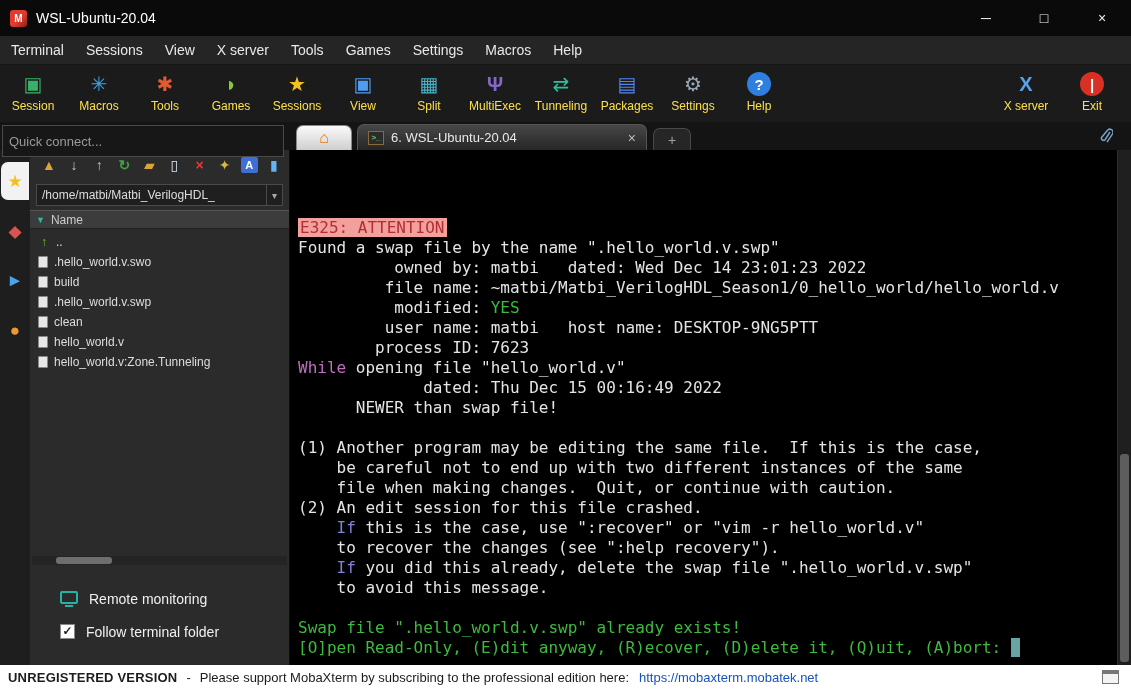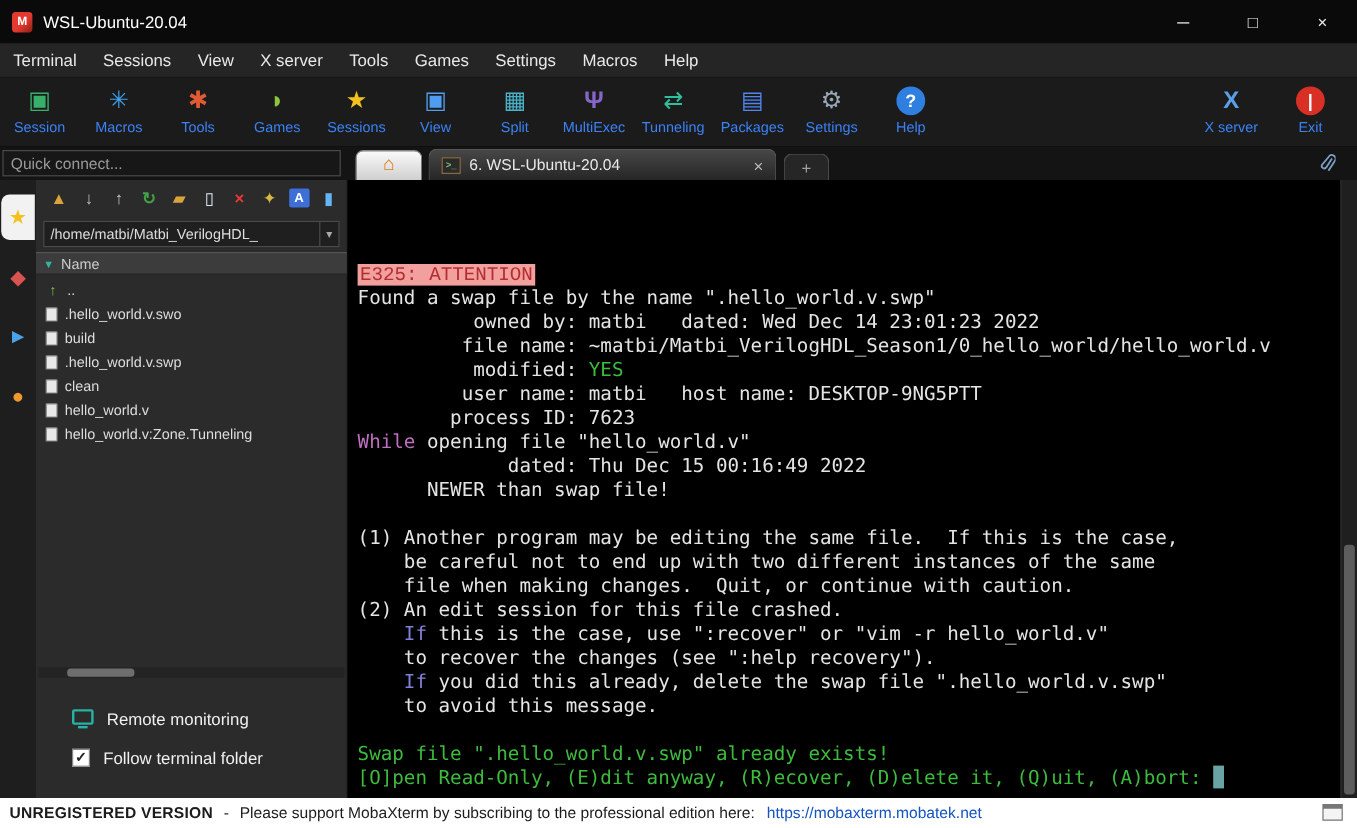--- a/index.html
+++ b/index.html
@@ -17,25 +17,25 @@
   .menubar{height:29px;background:#252525;display:flex;align-items:center;color:#e8e8e8;font-size:14px;flex:0 0 auto;border-bottom:1px solid #161616;}
   .menu-item{padding:0 11px;height:100%;display:flex;align-items:center;}
 
   
   .toolbar{height:57px;background:#1b1b1b;display:flex;align-items:flex-start;flex:0 0 auto;padding-top:6px;}
   .tb-group{display:flex;}
   .tb-right{margin-left:auto;margin-right:6px;}
   .tb-btn{width:66px;display:flex;flex-direction:column;align-items:center;gap:2px;}
   .tb-ico{width:26px;height:26px;display:flex;align-items:center;justify-content:center;font-size:20px;line-height:1;}
   .tb-ico.circ{border-radius:50%;font-size:15px;font-weight:bold;width:24px;height:24px;margin:1px;}
-  .tb-label{font-size:12px;color:#3b82f6;}
+  .tb-label{font-size:12px;color:#fde047;}
 
   
   .tabbar{height:28px;background:#141414;flex:0 0 auto;position:relative;}
-  .quick-connect{position:absolute;left:2px;top:3px;width:282px;height:22px;background:#171717;border:1px solid #4a4a4a;color:#bbb;font-size:13px;padding:0 6px;font-family:inherit;}
+  .quick-connect{position:absolute;left:2px;top:3px;width:282px;height:32px;background:#171717;border:1px solid #4a4a4a;color:#bbb;font-size:13px;padding:0 6px;font-family:inherit;}
   .quick-connect::placeholder{color:#9a9a9a;}
   .tabs{position:absolute;left:296px;bottom:0;display:flex;align-items:flex-end;}
   .tab-home{width:56px;height:25px;background:linear-gradient(#fafafa,#cfcfcf);border:1px solid #888;border-bottom:none;border-radius:7px 7px 0 0;display:flex;align-items:center;justify-content:center;font-size:16px;}
   .tab{height:26px;background:linear-gradient(#474747,#262626);border:1px solid #555;border-bottom:none;border-radius:7px 7px 0 0;display:flex;align-items:center;color:#e8e8e8;font-size:13px;padding:0 10px;margin-left:5px;min-width:290px;}
   .tab-term-ico{width:16px;height:14px;background:#2b2b2b;border:1px solid #8a6a3a;color:#6fc26f;font-size:8px;display:flex;align-items:center;justify-content:center;margin-right:7px;font-weight:bold;}
   .tab-close{margin-left:auto;color:#bbb;font-size:14px;padding-left:18px;}
   .tab-plus{height:22px;width:38px;background:#262626;border:1px solid #4a4a4a;border-bottom:none;border-radius:7px 7px 0 0;margin-left:6px;display:flex;align-items:center;justify-content:center;}
   .tab-plus span{color:#9aa49a;font-size:14px;}
   .attach{position:absolute;right:18px;top:6px;}
 
@@ -62,21 +62,21 @@
   .side-bottom{height:100px;display:flex;flex-direction:column;justify-content:center;gap:16px;padding-left:30px;}
   .remote-row,.follow-row{display:flex;align-items:flex-start;gap:11px;color:#f0f0f0;font-size:14px;}
   .mon-ico{width:18px;height:13px;border:2px solid #26b3a5;border-radius:2px;position:relative;margin-bottom:4px;}
   .mon-ico:after{content:"";position:absolute;left:3px;right:3px;bottom:-5px;height:2px;background:#26b3a5;}
   .chk{width:15px;height:15px;background:#fff;border:1px solid #888;color:#222;font-size:12px;display:flex;align-items:center;justify-content:center;font-weight:bold;}
 
   
   .terminal{flex:1;background:var(--t-bg,#000);position:relative;overflow:hidden;}
   .term-text{position:absolute;top:68px;left:8px;right:18px;font-family:"DejaVu Sans Mono",monospace;font-size:16px;line-height:20px;color:var(--t-fg,#e4e4e4);white-space:pre;}
   .t-line{height:20px;}
-  .c-error{color:var(--err-fg,#b32e2e);background:var(--err-bg,#f2a09e);padding:0 2px;font-family:Liberation Mono, monospace;}
+  .c-error{color:var(--err-fg,#b32e2e);background:var(--err-bg,#f2a09e);padding:0 2px;}
   .c-green{color:var(--green,#3dbb3d);}
   .c-magenta{color:var(--magenta,#bf6fbf);}
   .c-blue{color:var(--blue,#8080d8);}
   .c-cursor{background:var(--cursor,#6aa3a3);color:var(--cursor,#6aa3a3);}
   .t-scroll{position:absolute;top:0;right:0;bottom:0;width:14px;background:#1f1f1f;border-left:1px solid #2e2e2e;}
   .t-thumb{position:absolute;left:2px;right:2px;top:59%;height:40.5%;background:#5d5d5d;border-radius:3px;}
 
   
   .statusbar{height:25px;background:#ffffff;display:flex;align-items:center;flex:0 0 auto;font-size:13px;color:#1c1c1c;padding-left:8px;position:relative;}
   .sb-version{font-weight:bold;letter-spacing:.2px;}

